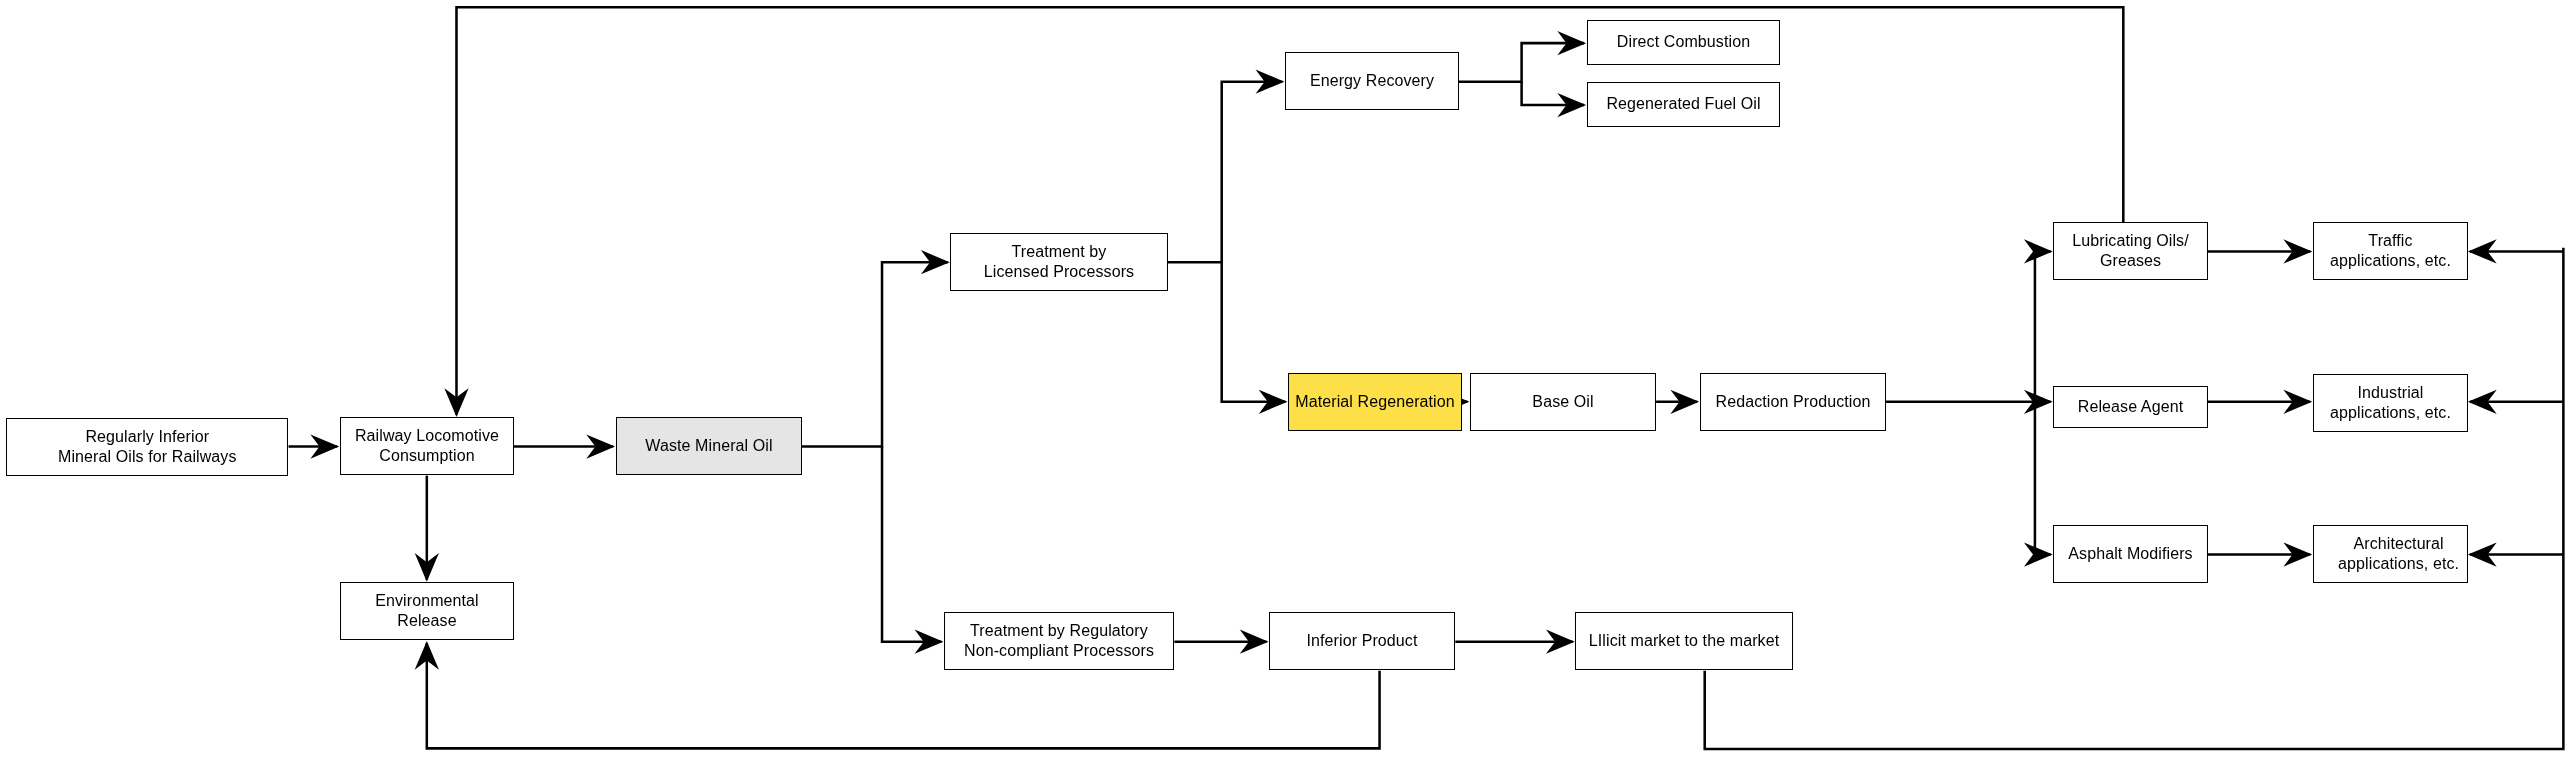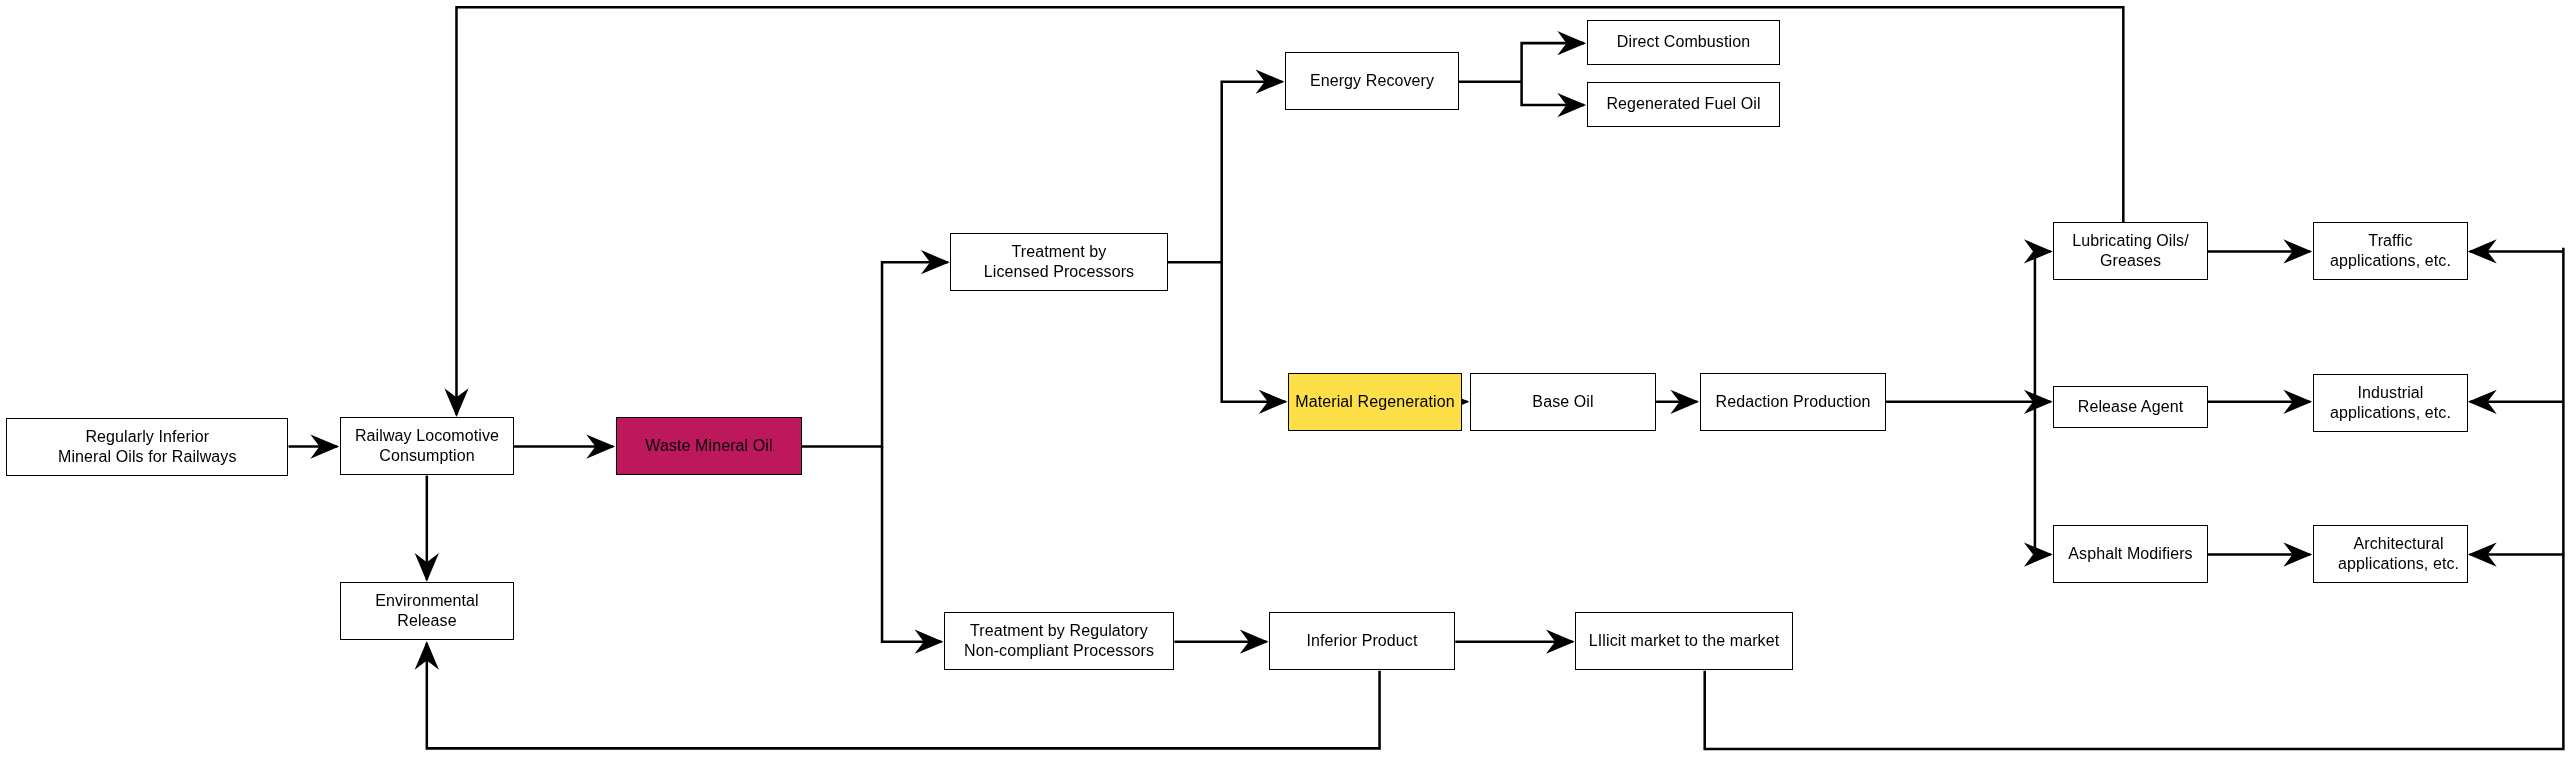--- a/index.html
+++ b/index.html
@@ -89,21 +89,21 @@
 
   <div id="nodes">
       <div class="node" style="left: 6.3px; top: 418px; width: 282px; height: 58px; border-color: rgb(0, 0, 0); background: rgb(255, 255, 255);">
         <span class="lbl">Regularly Inferior
 Mineral Oils for Railways</span>
       </div>
       <div class="node" style="left: 340px; top: 417px; width: 174px; height: 58px; border-color: rgb(0, 0, 0); background: rgb(255, 255, 255);">
         <span class="lbl">Railway Locomotive
 Consumption</span>
       </div>
-      <div class="node" style="left: 616px; top: 417px; width: 186px; height: 58px; border-color: rgb(0, 0, 0); background: #be185d;">
+      <div class="node" style="left: 616px; top: 417px; width: 186px; height: 58px; border-color: rgb(0, 0, 0); background: #e5e5e5;">
         <span class="lbl">Waste Mineral Oil</span>
       </div>
       <div class="node" style="left: 340px; top: 582px; width: 174px; height: 58px; border-color: rgb(0, 0, 0); background: rgb(255, 255, 255);">
         <span class="lbl">Environmental Release</span>
       </div>
       <div class="node" style="left: 950px; top: 233px; width: 218px; height: 58px; border-color: rgb(0, 0, 0); background: rgb(255, 255, 255);">
         <span class="lbl">Treatment by
 Licensed Processors</span>
       </div>
       <div class="node" style="left: 944px; top: 612px; width: 230px; height: 58px; border-color: rgb(0, 0, 0); background: rgb(255, 255, 255);">

